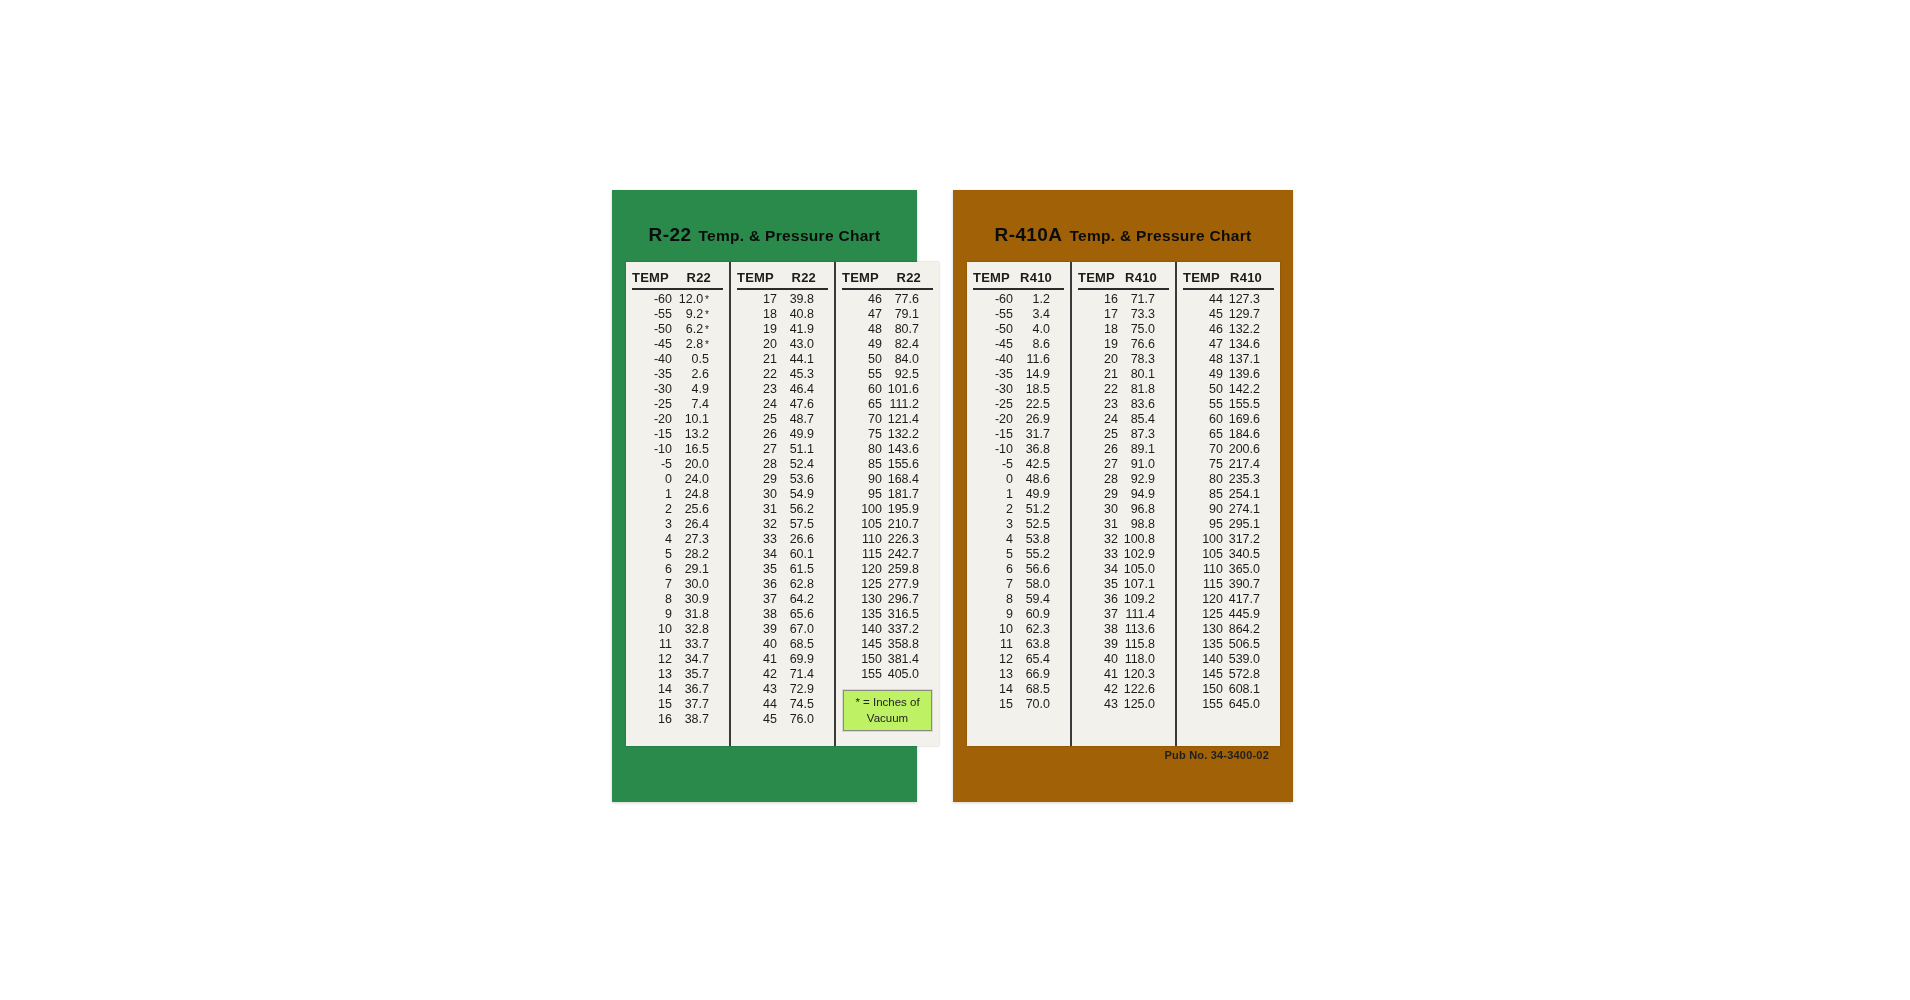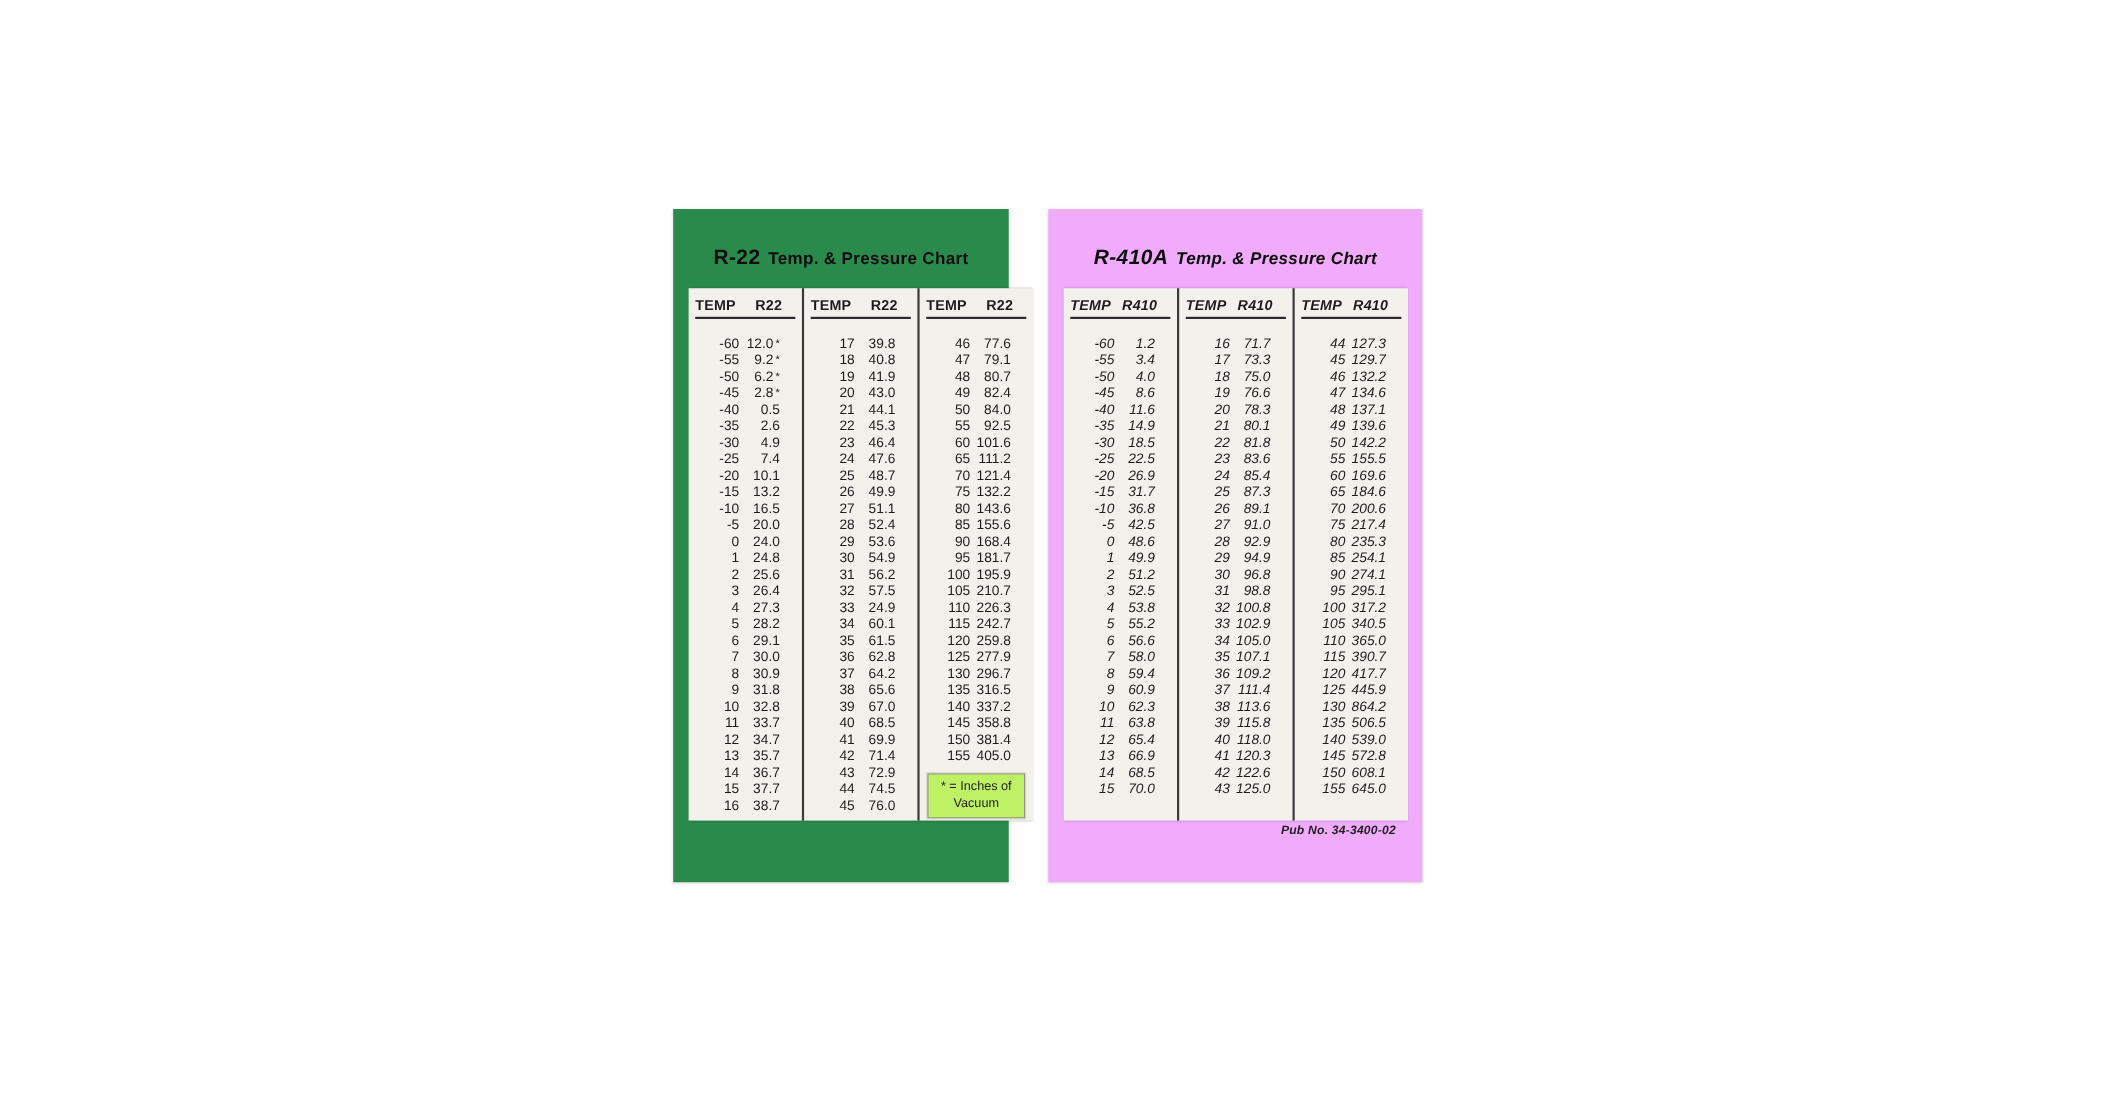--- a/index.html
+++ b/index.html
@@ -24,21 +24,21 @@
     position:absolute; left:14px; top:72px; width:313px; height:484px;
     background:#f2f1ec; display:flex; box-shadow:0 0 2px rgba(0,0,0,0.25);
   }
   .colgroup {
     flex:1 1 0; padding:6px 6px 0 6px; min-width:0;
   }
   .colgroup + .colgroup { border-left:2px solid #3a3a3a; }
   .col-head {
     display:flex; align-items:baseline;
     font-weight:bold; font-size:13px; letter-spacing:0.2px;
-    padding:2px 0 3px 0; border-bottom:2px solid #2b2b2b; margin-bottom:15px;
+    padding:2px 0 3px 0; border-bottom:2px solid #2b2b2b; margin-bottom:2px;
   }
   .col-head .h1 { flex:0 0 44px; text-align:left; }
   .col-head .h2 { flex:1 1 auto; text-align:right; padding-right:12px; }
   .row { display:flex; height:15px; line-height:15px; font-size:12.5px; }
   .row .t { flex:0 0 40px; text-align:right; }
   .row .p { flex:1 1 auto; text-align:right; padding-right:14px; position:relative; }
   .row .p .star { font-size:10px; vertical-align:top; margin-left:2px; }
   .note {
     margin:8px 1px 0 1px; background:#bef264;
     border:1px solid #8a8a82; outline:1px solid #d8d8d0;
@@ -246,21 +246,21 @@
           <div class="row">
             <span class="t">31</span>
             <span class="p">56.2</span>
           </div>
           <div class="row">
             <span class="t">32</span>
             <span class="p">57.5</span>
           </div>
           <div class="row">
             <span class="t">33</span>
-            <span class="p">24.9</span>
+            <span class="p">26.6</span>
           </div>
           <div class="row">
             <span class="t">34</span>
             <span class="p">60.1</span>
           </div>
           <div class="row">
             <span class="t">35</span>
             <span class="p">61.5</span>
           </div>
           <div class="row">
@@ -414,21 +414,21 @@
             <span class="p">405.0</span>
           </div>
           <div class="note">
             <div>* = Inches of</div>
             <div>Vacuum</div>
           </div>
         </div>
       </div>
   </div>
 
-  <div class="card pink" style="background: #f0abfc; font-style: italic;">
+  <div class="card pink" style="background: #a16207;">
     <div class="card-title">
       <span class="name">R-410A</span><span class="suffix">Temp. &amp; Pressure Chart</span>
     </div>
     <div class="panel" style="background: rgb(242, 241, 236);">
         <div class="colgroup">
           <div class="col-head">
             <span class="h1">TEMP</span>
             <span class="h2">R410</span>
           </div>
           <div class="row">

